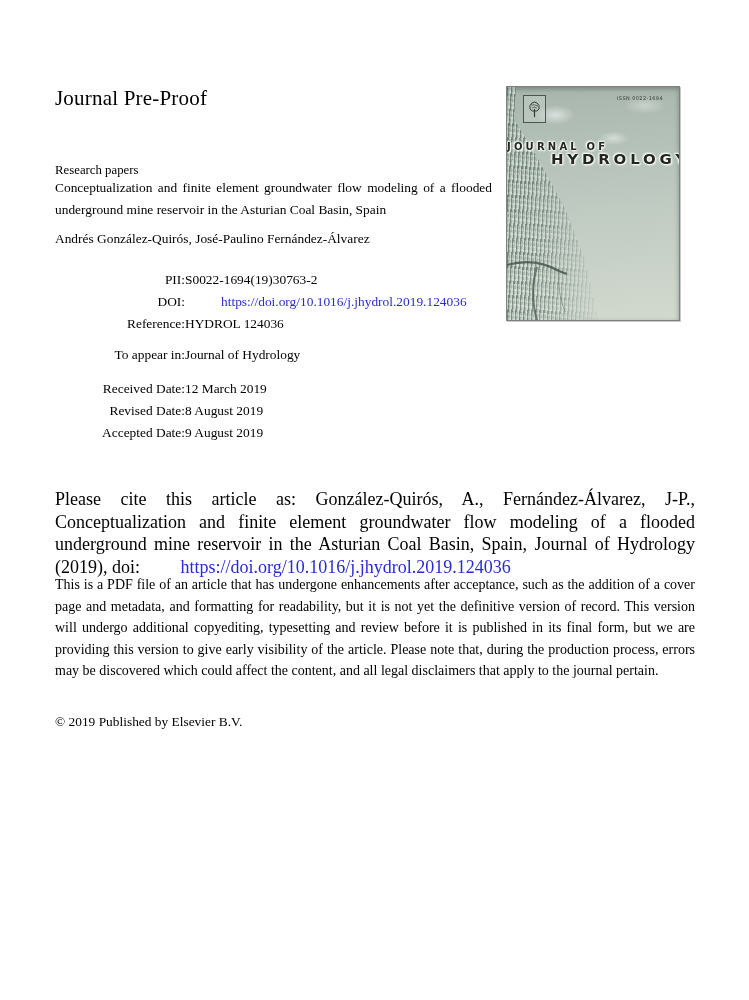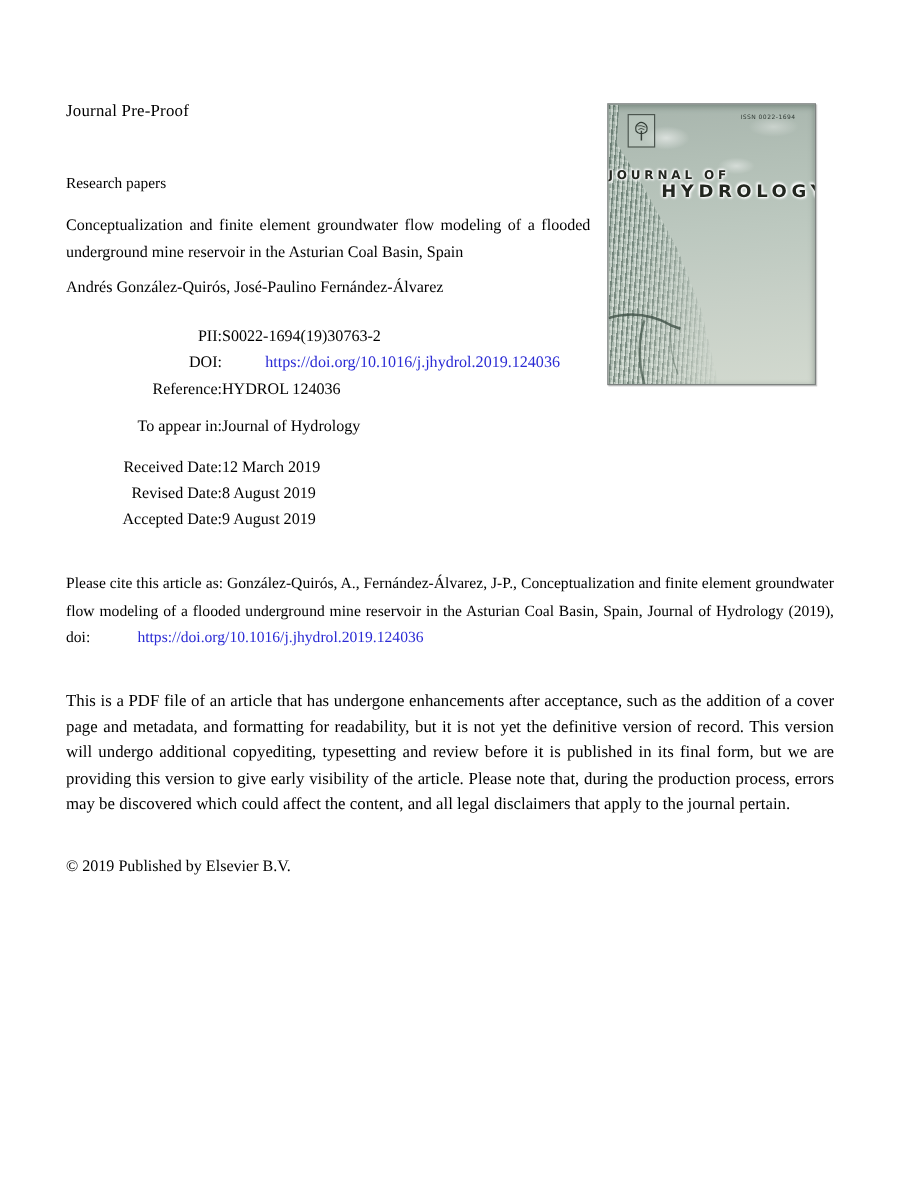--- a/index.html
+++ b/index.html
@@ -3,32 +3,32 @@
 <meta charset="utf-8">
 <style>
   html,body { margin:0; padding:0; background:#ffffff; }
   .page {
     position:relative; width:749px; height:1000px; background:#ffffff;
     font-family:"Liberation Serif","DejaVu Serif",serif; color:#000000;
     overflow:hidden;
   }
   .abs { position:absolute; }
 
-  .header-title { left:55px; top:86px; font-size:14px; letter-spacing:0.2px; }
-  .section-label { left:55px; top:146px; font-size:12.8px; }
+  .header-title { left:55px; top:86px; font-size:21px; letter-spacing:0.2px; }
+  .section-label { left:55px; top:163px; font-size:12.8px; }
   .article-title { left:55px; top:177px; width:437px; font-size:13.4px; line-height:22px; text-align:justify; }
   .authors { left:55px; top:231px; font-size:13.4px; }
 
   .meta-row { left:55px; font-size:13.4px; white-space:nowrap;text-align:right; }
   .meta-label { display:inline-block; width:130px; }
   .meta-value { display:inline-block; }
   .italic { }
   .link { color:#2a2ad4; text-decoration:none; cursor:pointer;margin-left:36px; }
 
-  .citation { left:55px; top:475px; width:640px; font-size:13px; line-height:22.5px; text-align:justify; }
+  .citation { left:55px; top:488px; width:640px; font-size:18px; line-height:22.5px; text-align:justify; }
   .disclaimer { left:55px; top:574px; width:640px; font-size:14px; line-height:21.5px; text-align:justify; }
   .copyright { left:55px; top:714px; font-size:13.4px; }
 
   
   .cover {
     left:506px; top:86px; width:172px; height:233px;
     border:1px solid #7d8280;
     background:linear-gradient(175deg,#a8b5ad 0%,#b2bfb6 22%,#bcc8bf 45%,#c7d0c7 70%,#d2d9cf 100%);
     box-shadow:inset 0 2px 5px rgba(55,75,65,0.45), 1px 1px 0 #c9c9c9;
     overflow:hidden;

